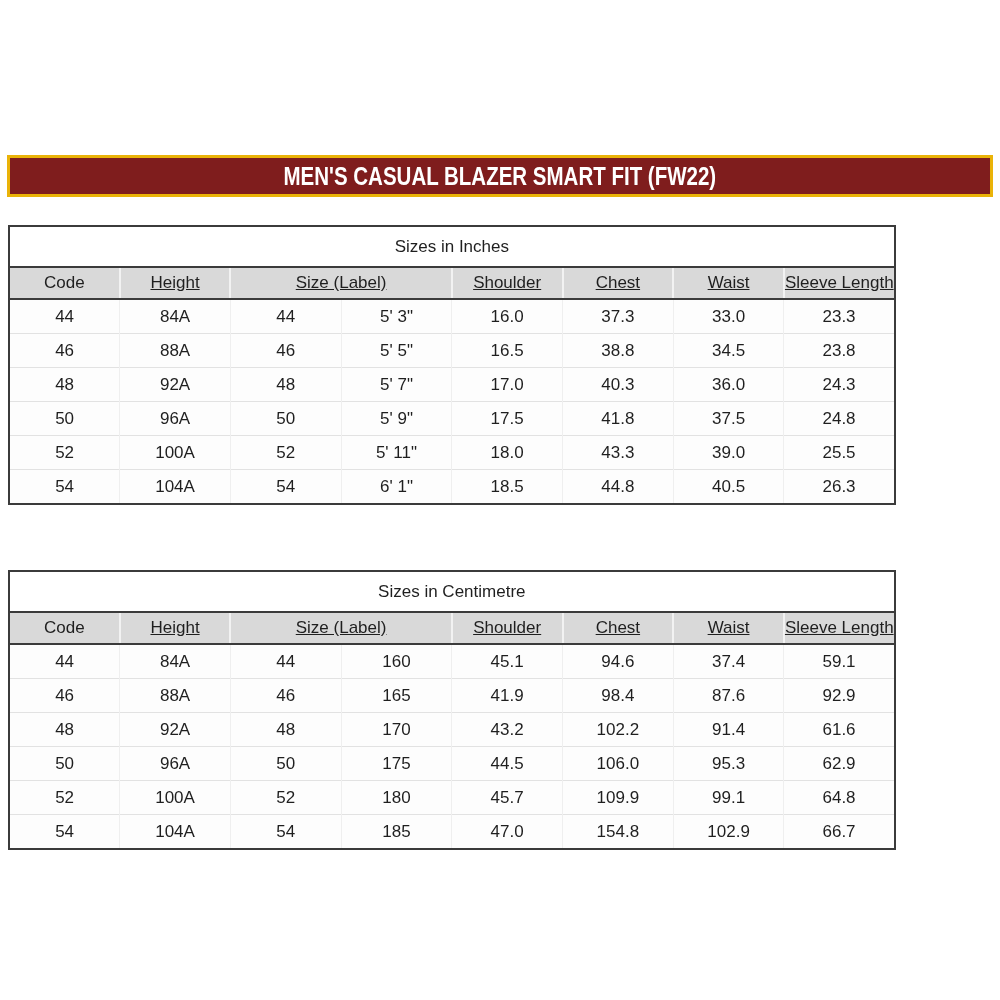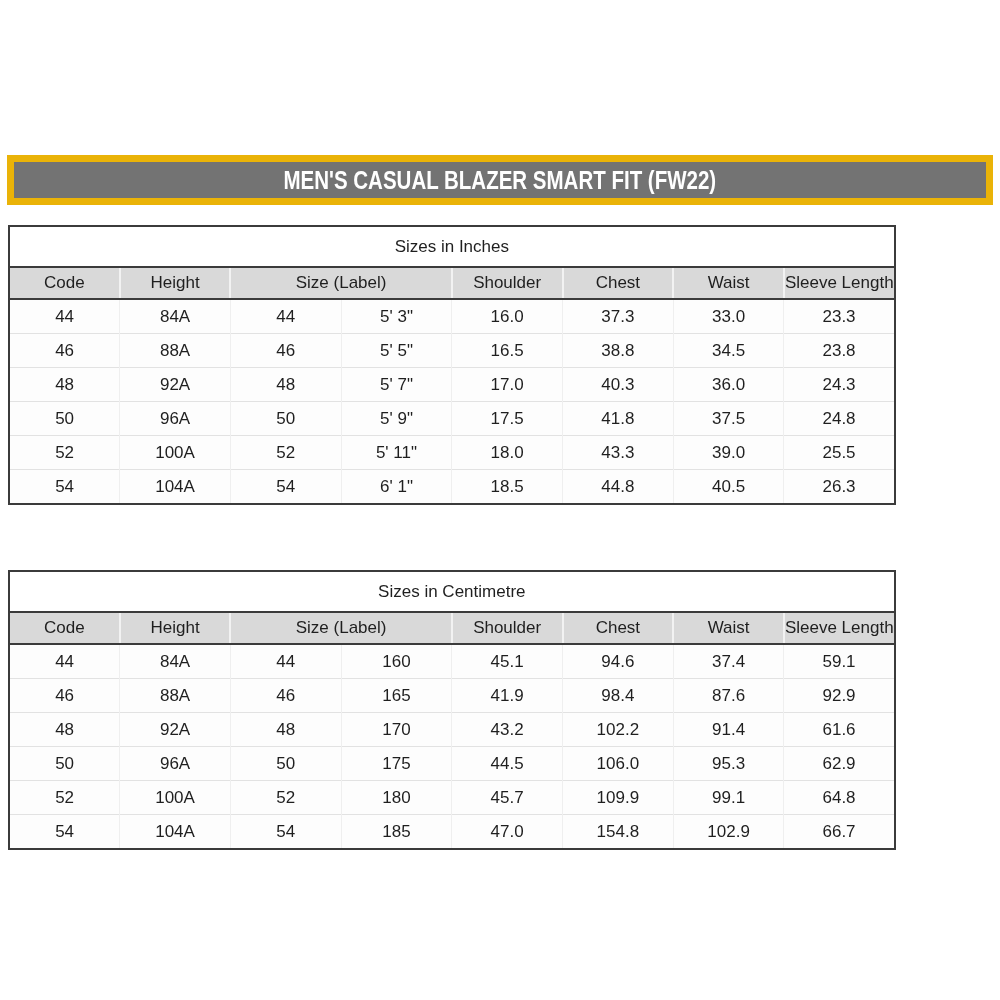--- a/index.html
+++ b/index.html
@@ -14,22 +14,22 @@
     height: 1000px;
     background: #ffffff;
     overflow: hidden;
   }
   .title-bar {
     position: absolute;
     left: 7px;
     right: 7px;
     top: 155px;
     height: 36px;
-    background: #737373;
-    border: 7px solid #eab308;
+    background: #7f1d1d;
+    border: 3px solid #eab308;
     display: flex;
     align-items: center;
     justify-content: center;
   }
   .title-bar .title-text {
     color: #ffffff;
     font-size: 25px;
     font-weight: bold;
     letter-spacing: 0px;
     transform: scaleX(0.82);
@@ -65,20 +65,21 @@
     background: #d9d9d9;
     font-weight: normal;
     font-size: 17px;
     height: 30px;
     text-align: center;
     border-bottom: 2px solid #3b3b3b;
     padding: 0;
   }
   .header-row th + th {
     border-left: 2px solid #f2f2f2;
+    text-decoration: underline;
   }
   .size-table tbody td {
     height: 33px;
     text-align: center;
     vertical-align: middle;
     padding: 0;
     border-top: 1px solid #e2e2e2;
     background: #fdfdfd;
   }
   .size-table tbody td + td {

